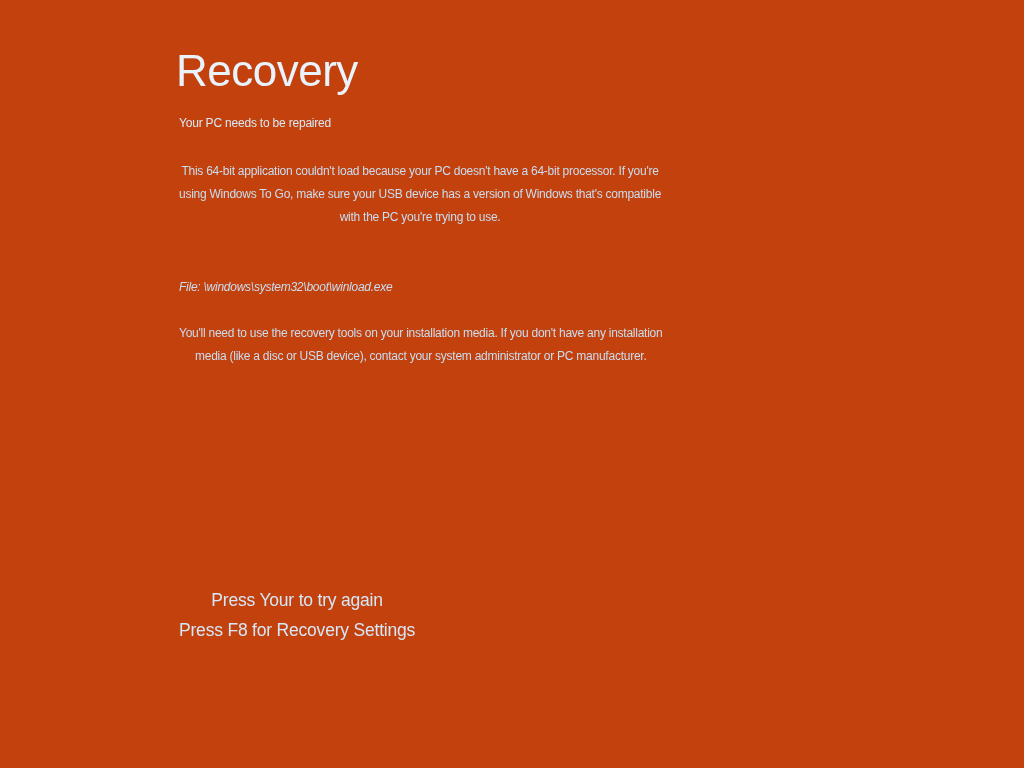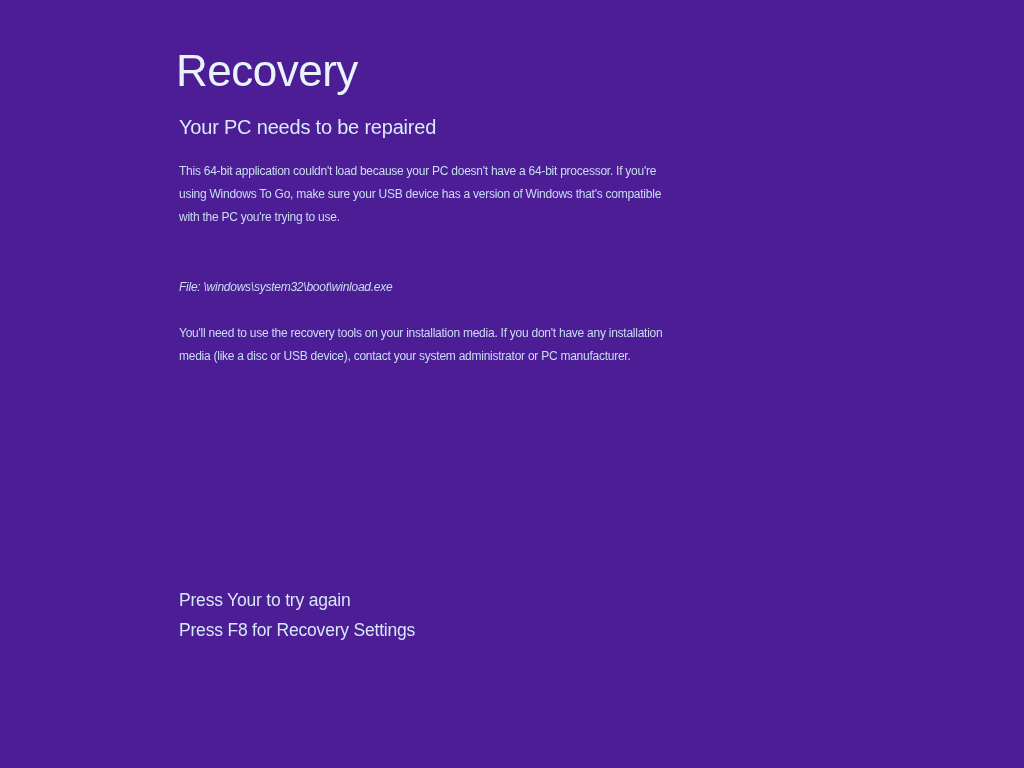--- a/index.html
+++ b/index.html
@@ -23,21 +23,21 @@
     font-size: 44px;
     font-weight: 300;
     letter-spacing: -0.5px;
     color: #e9f3fb;
     line-height: 1.15;
   }
   .subtitle {
     position: absolute;
     left: 179px;
     top: 116px;
-    font-size: 20px;
+    font-size: 12px;
     font-weight: 400;
     letter-spacing: -0.2px;
     color: #d9e9f7;
   }
   .body-text {
     position: absolute;
     left: 179px;
     font-size: 12px;
     font-weight: 400;
     letter-spacing: -0.25px;
@@ -55,21 +55,21 @@
     font-size: 17.5px;
     letter-spacing: -0.2px;
     color: #d6e7f7;
     line-height: 30px;
   }
   .actions div { height: 30px; }
 </style>
 </head>
 <body>
 
-<div class="screen" style="background: #4c1d95;">
+<div class="screen" style="background: #c2410c; text-align: center;">
 
   <div class="title">Recovery</div>
 
   <div class="subtitle">Your PC needs to be repaired</div>
 
   <div class="body-text para1">This 64-bit application couldn't load because your PC doesn't have a 64-bit processor. If you're
 using Windows To Go, make sure your USB device has a version of Windows that's compatible
 with the PC you're trying to use.</div>
 
   <div class="body-text fileblock">

